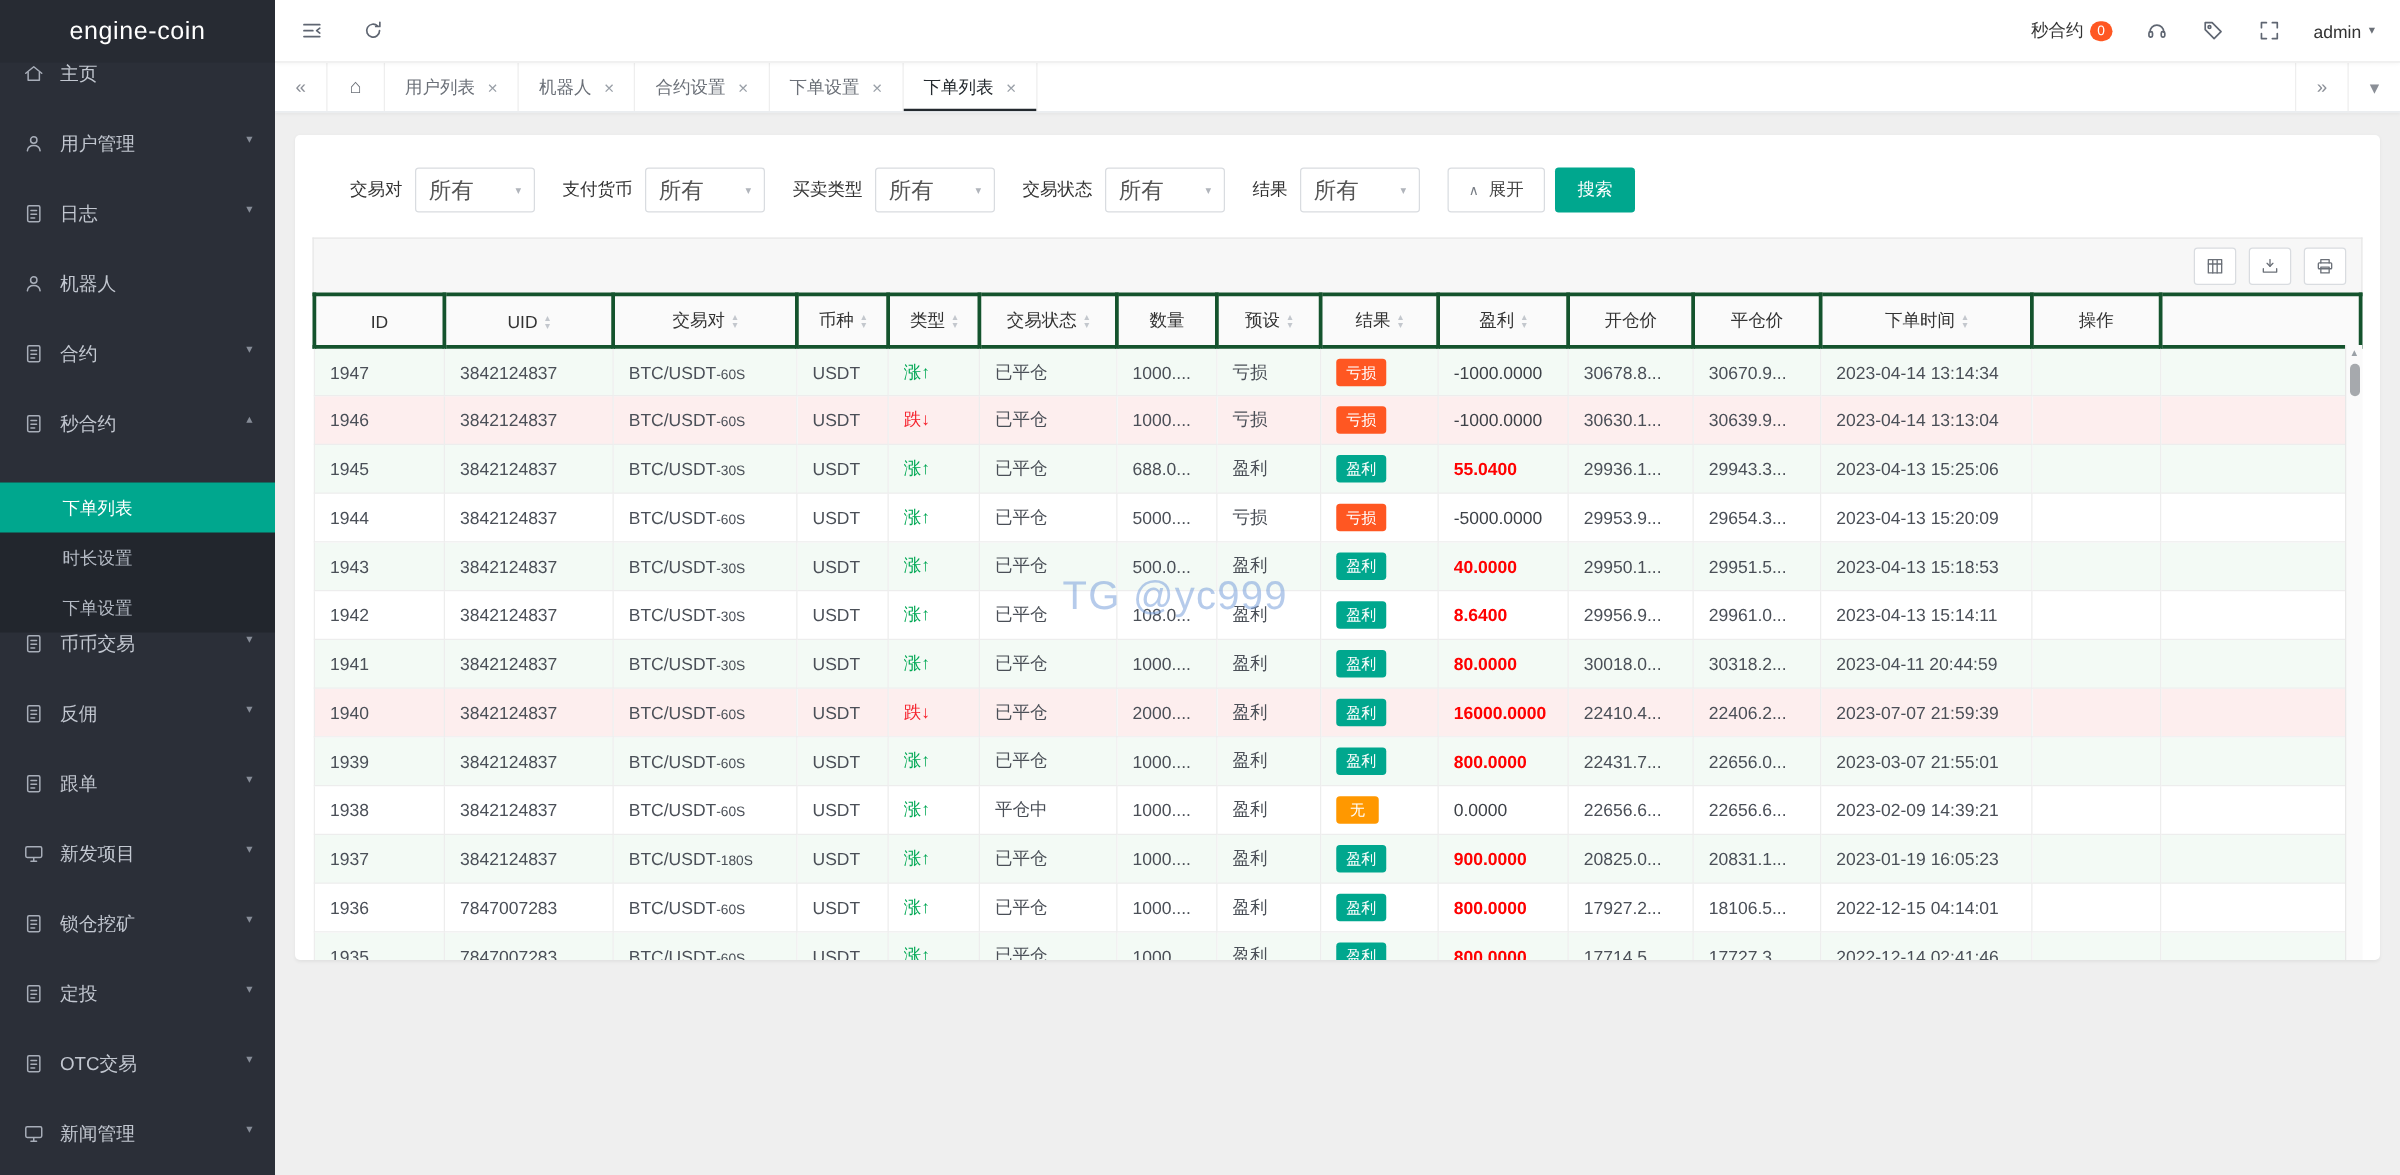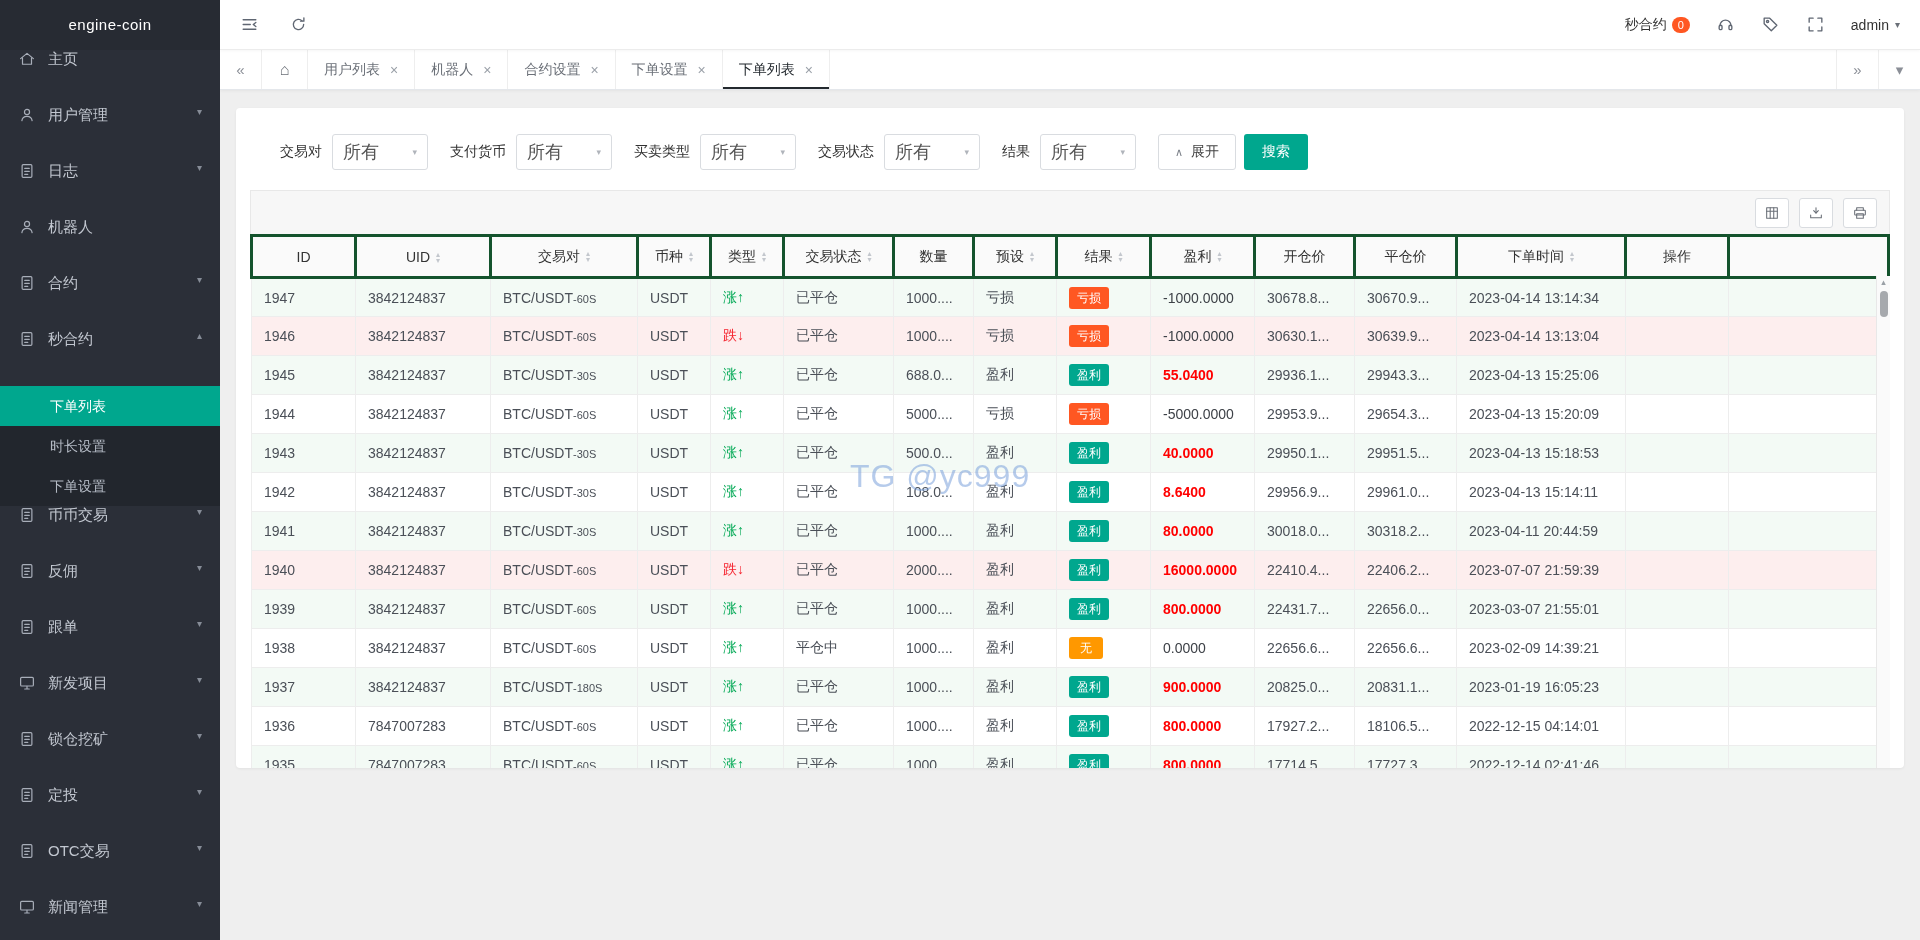--- a/index.html
+++ b/index.html
@@ -1,21 +1,21 @@
 <!DOCTYPE html>
 <html style="--accent: #00a78e; --red: #ff5722; --badge-loss: #ff5722; --badge-win: #00a78e; --badge-none: #ff9800; --up: #00a854; --down: #f5222d; --profit: #ff0000; --row-green: #f3faf5; --row-pink: #fdeeee; --sidebar-bg: #2b2f38;"><head>
 <meta charset="utf-8">
 <style>
   *{box-sizing:border-box;margin:0;padding:0}
   html,body{width:1920px;height:940px;overflow:hidden;background:#efefef;
     font-family:"Liberation Sans","DejaVu Sans",sans-serif;font-size:14px;color:#333}
 
   
   .sidebar{position:fixed;left:0;top:0;bottom:0;width:220px;background:var(--sidebar-bg);z-index:20}
-  .logo{height:50px;line-height:50px;text-align:center;color:#fff;font-size:15px;background:#272b33;letter-spacing:.5px}
+  .logo{height:50px;line-height:50px;text-align:center;color:#fff;font-size:20px;background:#272b33;letter-spacing:.5px}
   .nav{overflow:hidden;height:calc(100% - 50px)}
   .nav-item{height:56px;display:flex;align-items:flex-start;padding:0 18px;color:#c2c7d0;font-size:15px;cursor:pointer}
   .nav-item .icon{width:18px;height:18px;margin-right:12px;display:inline-flex;flex:none}
   .nav-item .icon svg{width:18px;height:18px;stroke:#a8aeb9;fill:none;stroke-width:1.6;stroke-linecap:round;stroke-linejoin:round}
   .nav-caret{margin-left:auto;font-size:10px;color:#868c97}
   .submenu{background:#22262d}
   .sub-item{height:40px;line-height:40px;padding-left:50px;color:#b4bac4;font-size:14px;cursor:pointer}
   .sub-item.active{background:var(--accent);color:#fff}
 
   

